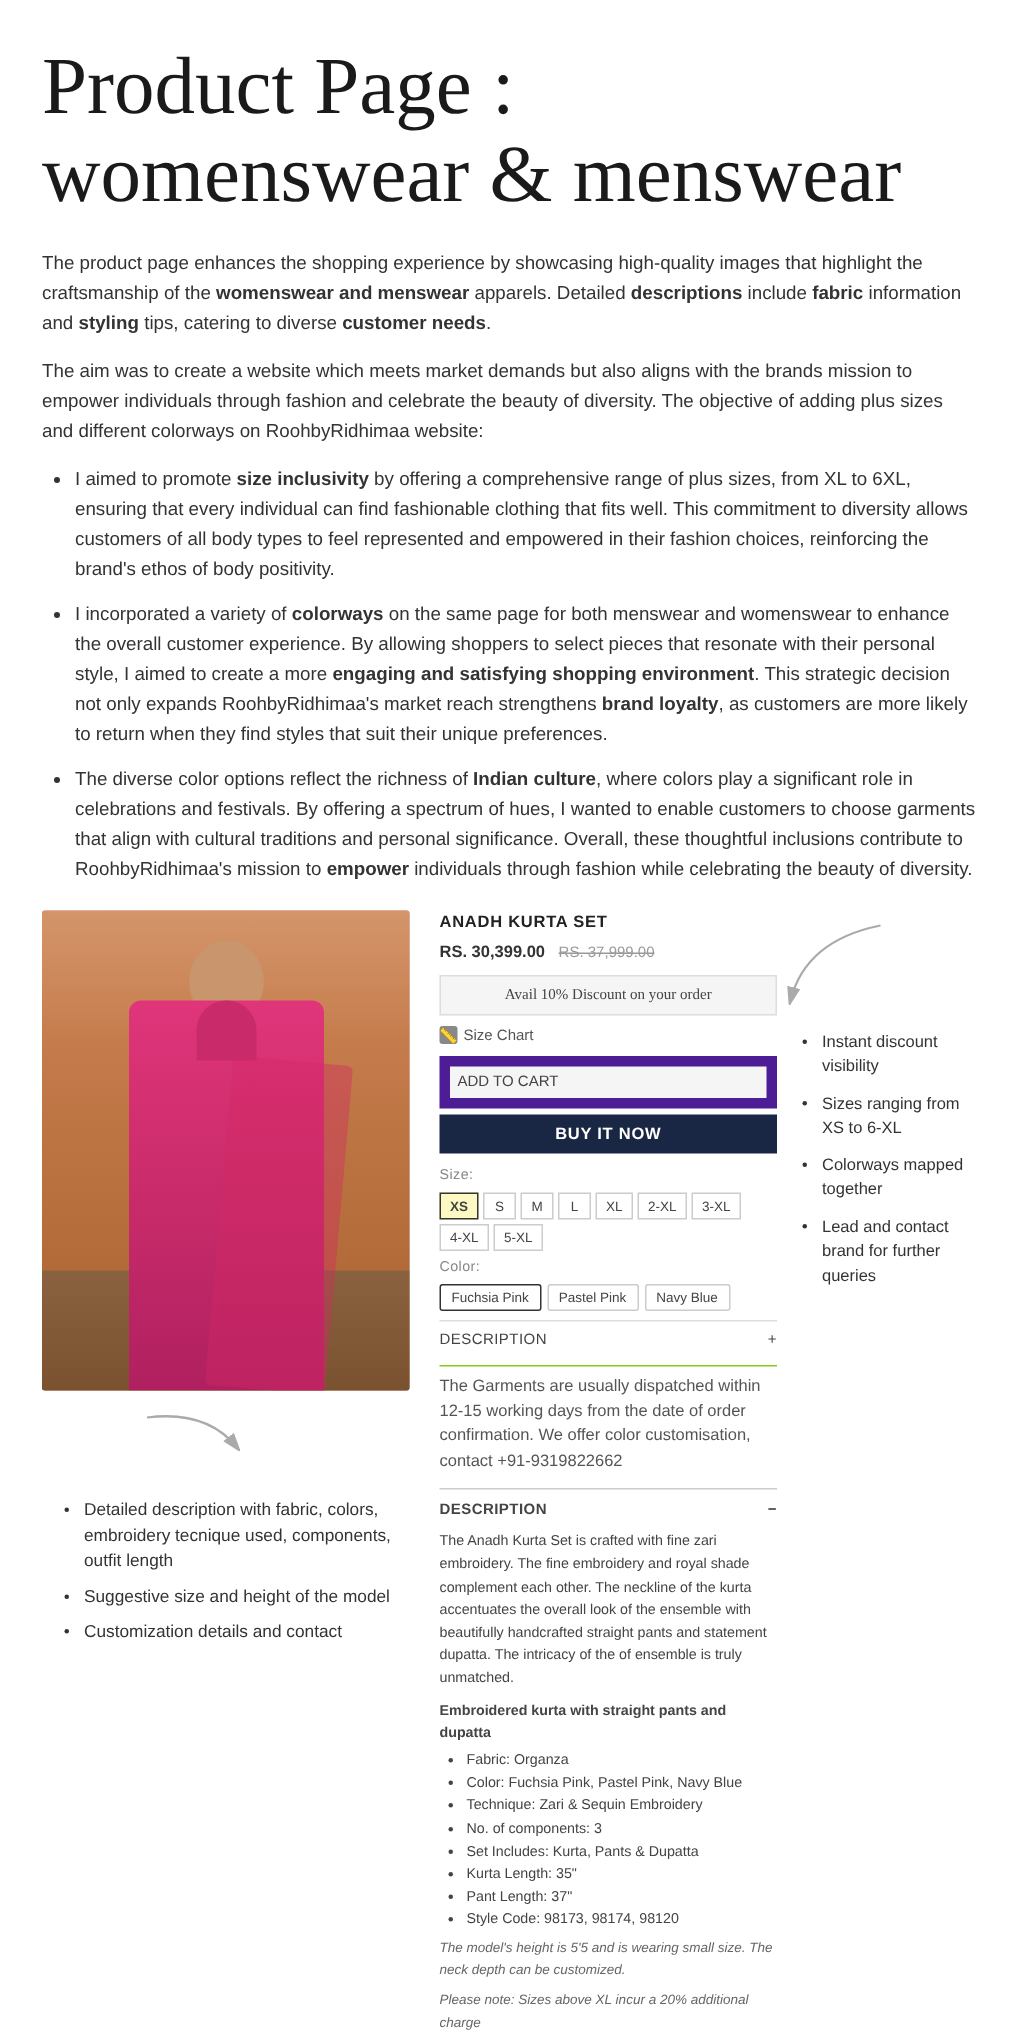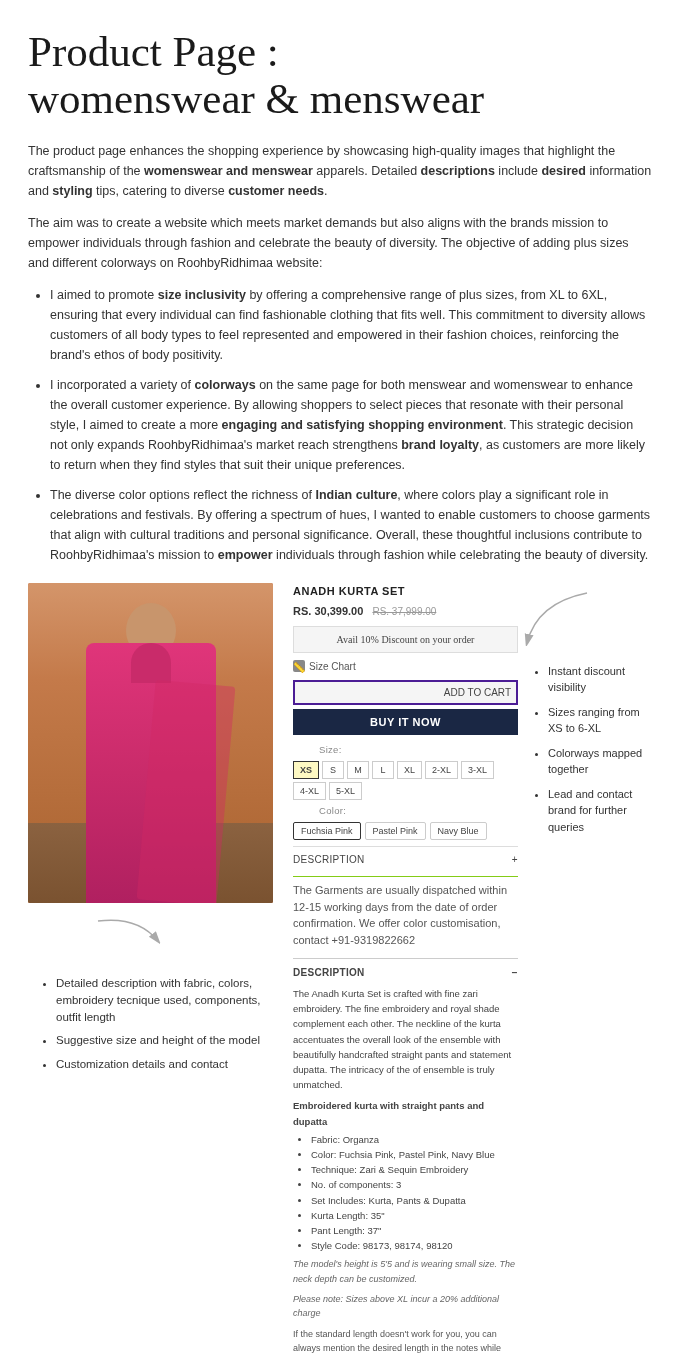--- a/index.html
+++ b/index.html
@@ -10,21 +10,21 @@
       width: 680px;
       min-height: 1357px;
       font-size: 13px;
       line-height: 1.5;
     }
     .page-wrapper { padding: 28px 28px 40px 28px; }
 
     
     .main-title {
       font-family: Georgia, serif;
-      font-size: 43px;
+      font-size: 54px;
       font-weight: 400;
       line-height: 1.1;
       color: #1a1a1a;
       margin-bottom: 18px;
     }
 
     
     .intro-section p {
       font-family: Arial, sans-serif;
       font-size: 12.5px;
@@ -193,25 +193,25 @@
     .size-chart-icon {
       width: 12px;
       height: 12px;
       background: #888;
       border-radius: 2px;
       display: inline-block;
     }
     .add-to-cart-btn {
       width: 100%;
       background: #f5f5f5;
-      border: 2px solid #4c1d95;
+      border: 7px solid #4c1d95;
       font-size: 10px;
       font-family: Arial, sans-serif;
       padding: 5px;
-      text-align: right;
+      text-align: left;
       margin-bottom: 4px;
       color: #444;
       cursor: pointer;
     }
     .buy-now-btn {
       width: 100%;
       background: #1a2744;
       color: #fff;
       border: none;
       font-size: 11px;
@@ -222,21 +222,20 @@
       cursor: pointer;
       font-weight: 600;
       letter-spacing: 0.5px;
     }
     .section-label {
       font-family: Arial, sans-serif;
       font-size: 9.5px;
       color: #888;
       margin-bottom: 4px;
       letter-spacing: 0.3px;
-      margin-left: 26px;
     }
     .size-grid {
       display: flex;
       flex-wrap: wrap;
       gap: 3px;
       margin-bottom: 4px;
     }
     .size-btn {
       border: 1px solid #ccc;
       background: #fff;
@@ -372,21 +371,21 @@
 
 <div class="page-wrapper">
 
   <h1 class="main-title">
     <span>Product Page :</span><br>
     <span>womenswear &amp; menswear</span>
   </h1>
 
   <div class="intro-section">
     <p>
-      The product page enhances the shopping experience by showcasing high-quality images that highlight the craftsmanship of the <b>womenswear and menswear</b> apparels. Detailed <b>descriptions</b> include <b>desired</b> information and <b>styling</b> tips, catering to diverse <b>customer needs</b>.
+      The product page enhances the shopping experience by showcasing high-quality images that highlight the craftsmanship of the <b>womenswear and menswear</b> apparels. Detailed <b>descriptions</b> include <b>fabric</b> information and <b>styling</b> tips, catering to diverse <b>customer needs</b>.
     </p>
     <p>
       The aim was to create a website which meets market demands but also aligns with the brands mission to empower individuals through fashion and celebrate the beauty of diversity. The objective of adding plus sizes and different colorways on RoohbyRidhimaa website:
     </p>
   </div>
 
   <ul class="bullet-list">
     <li>
       I aimed to promote <strong>size inclusivity</strong> by offering a comprehensive range of plus sizes, from XL to 6XL, ensuring that every individual can find fashionable clothing that fits well. This commitment to diversity allows customers of all body types to feel represented and empowered in their fashion choices, reinforcing the brand's ethos of body positivity.
     </li>

